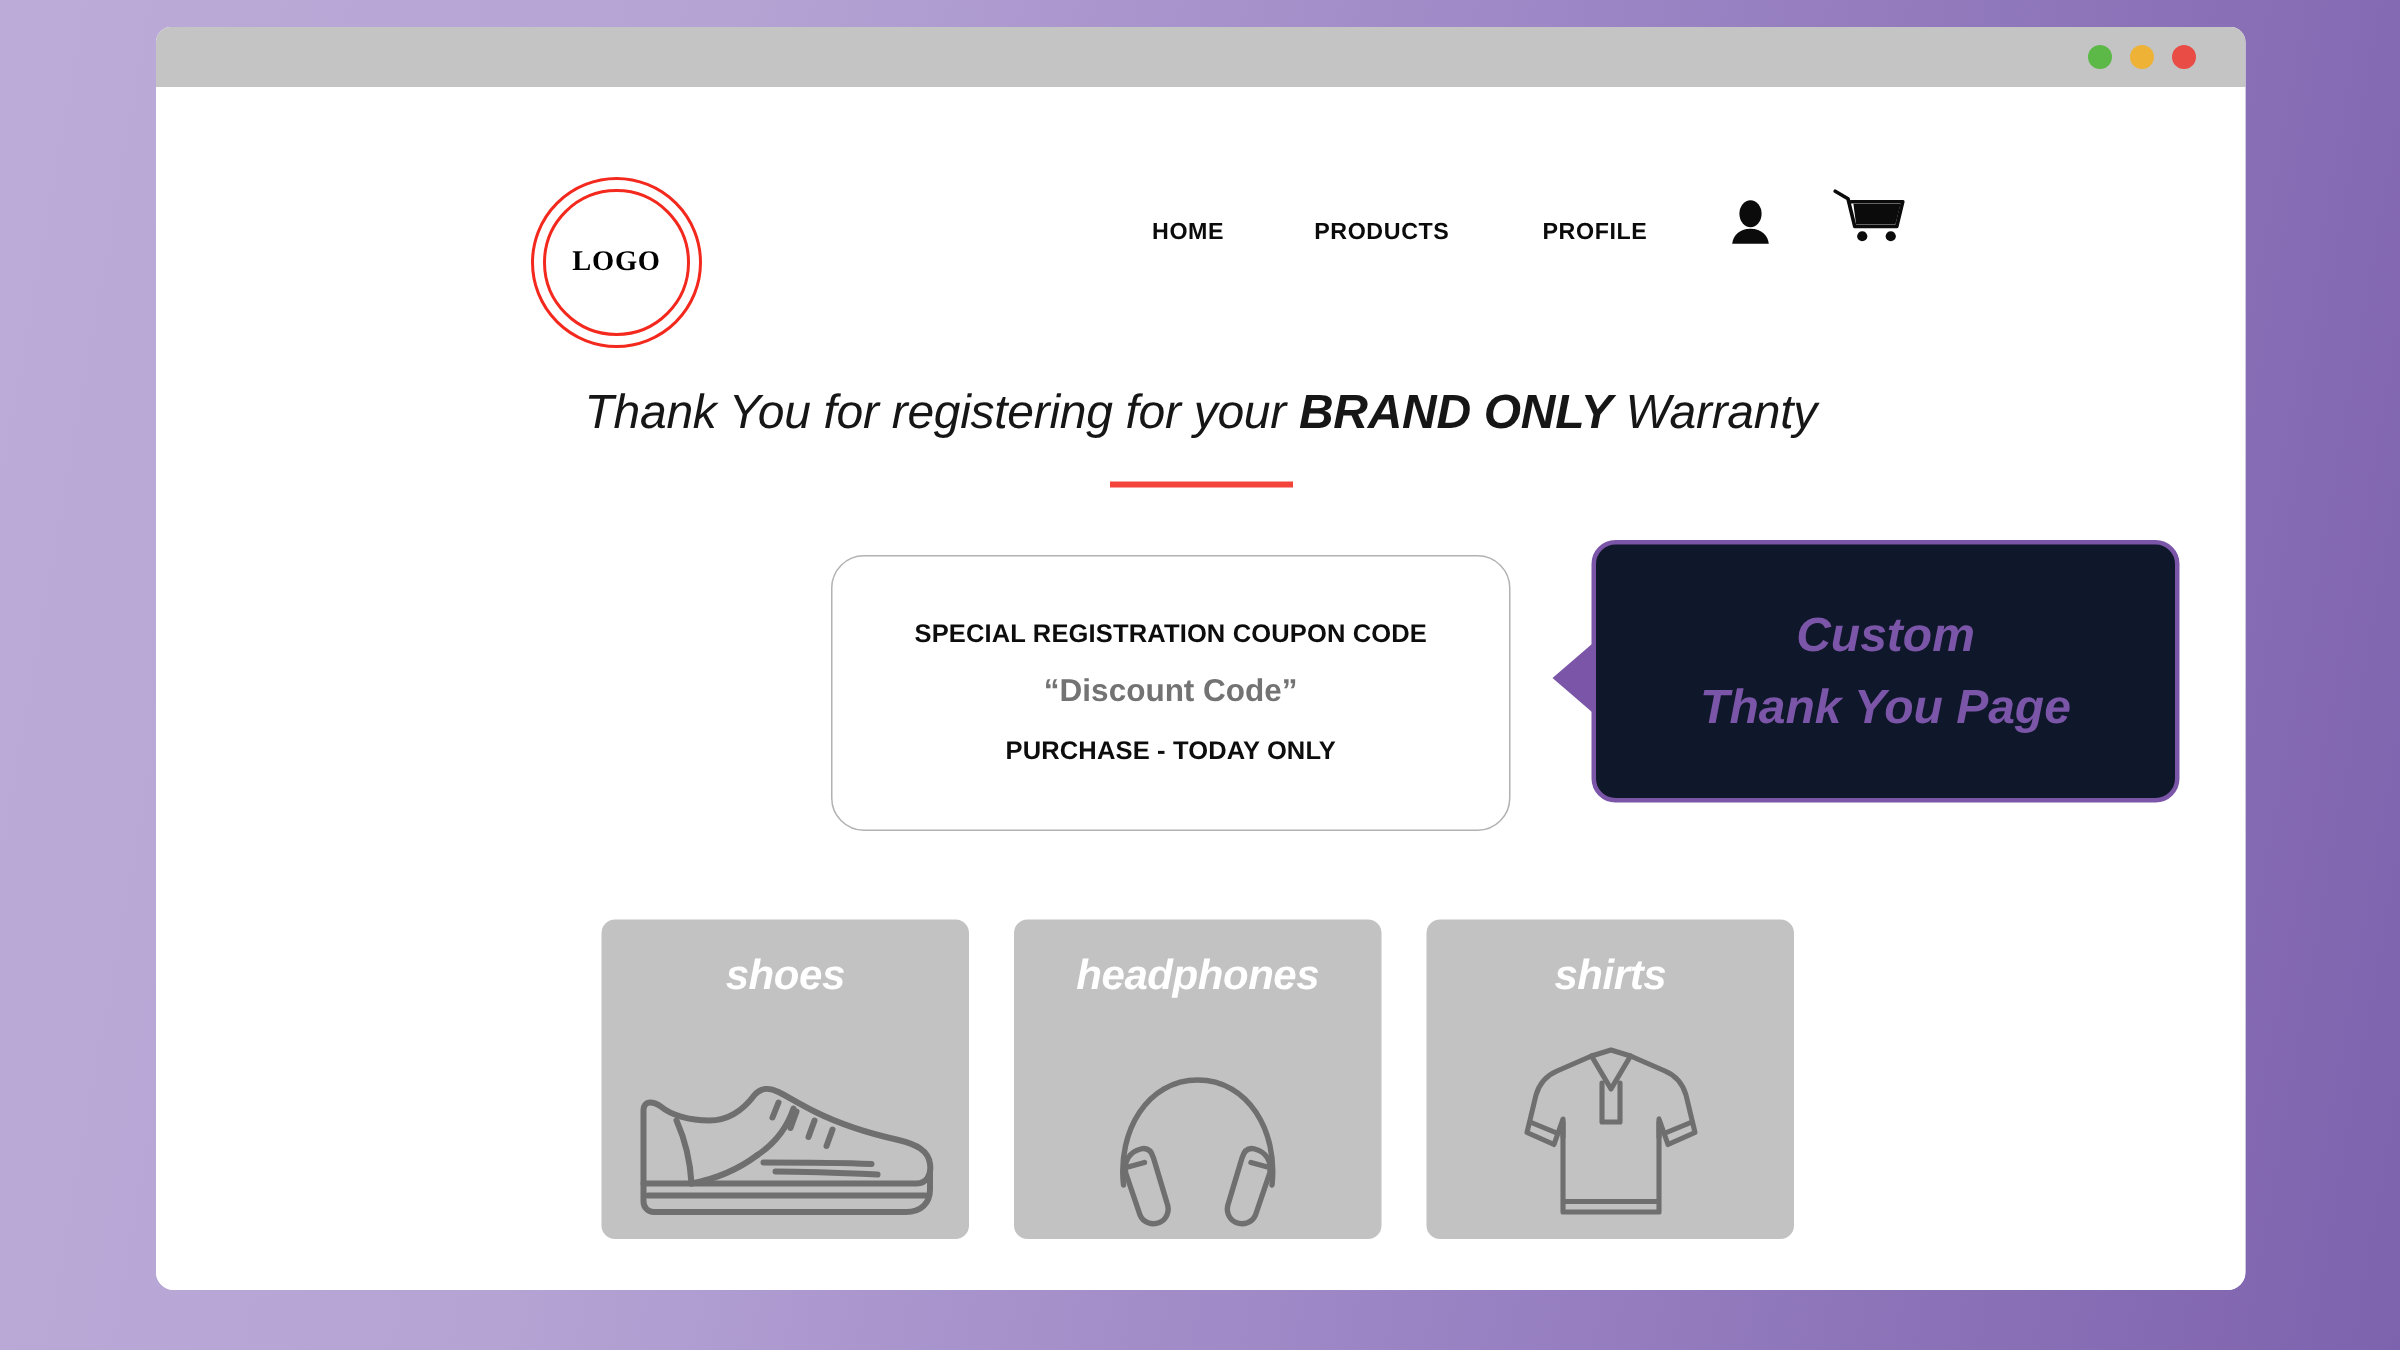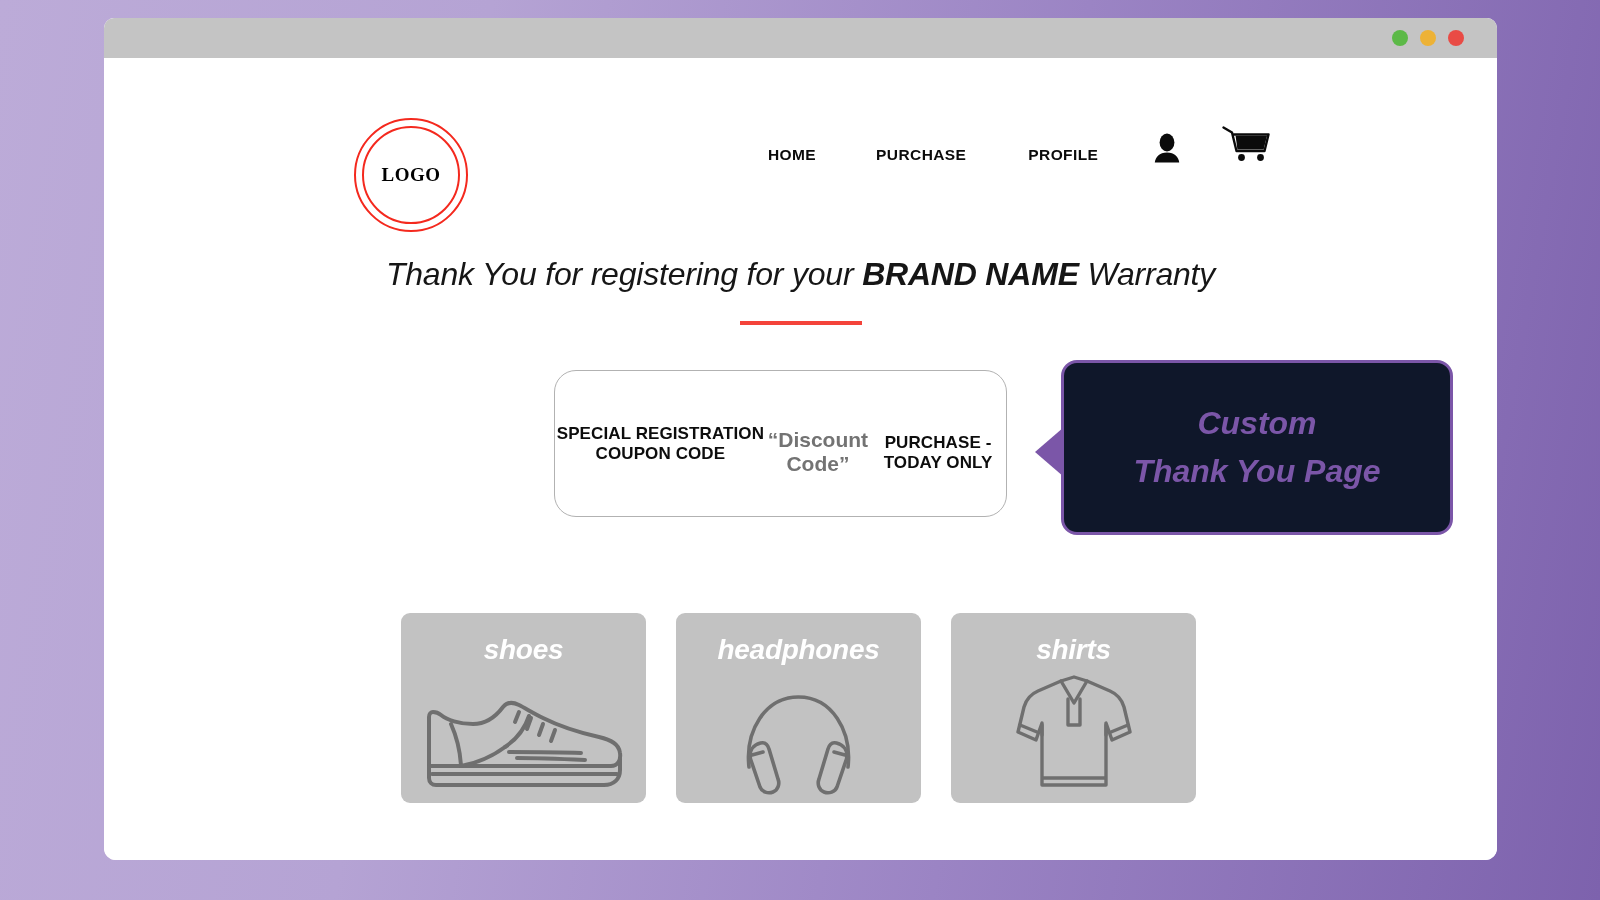--- a/index.html
+++ b/index.html
@@ -142,26 +142,26 @@
     margin: 28px auto 0 auto;
     border: 0;
   }
 
   
   #coupon-panel {
     position: absolute;
     left: 450px;
     top: 312px;
     width: 453px;
-    height: 147px;
+    height: 184px;
     border: 1.5px solid #b2b2b2;
     border-radius: 22px;
     background: #ffffff;
     display: flex;
-    flex-direction: row;
+    flex-direction: column;
     align-items: center;
     justify-content: center;
     text-align: center;
   }
   #coupon-heading {
     font-size: 17px;
     font-weight: 700;
     letter-spacing: 0.1px;
     color: #0d0d0d;
   }
@@ -217,21 +217,21 @@
   
   #product-cards {
     position: absolute;
     left: 297px;
     top: 555px;
     display: flex;
     gap: 30px;
   }
   .product-card {
     width: 245px;
-    height: 190px;
+    height: 213px;
     background: #c2c2c2;
     border-radius: 9px;
     position: relative;
     cursor: pointer;
   }
   .product-card-label {
     position: absolute;
     top: 21px;
     left: 0;
     width: 100%;
@@ -266,39 +266,39 @@
 
     <div id="site-header">
 
       <div id="logo-mark">
         <span id="logo-inner-ring"></span>
         <span id="logo-text">LOGO</span>
       </div>
 
       <nav id="main-nav">
         <a class="nav-link" id="nav-link-home">HOME</a>
-        <a class="nav-link" id="nav-link-products">PURCHASE</a>
+        <a class="nav-link" id="nav-link-products">PRODUCTS</a>
         <a class="nav-link" id="nav-link-profile">PROFILE</a>
 
         <svg id="nav-account-icon" width="26" height="32" viewBox="0 0 26 32">
           <ellipse cx="13" cy="10.5" rx="7.4" ry="9" fill="#0b0b0b"></ellipse>
           <path d="M13 20.5 C5.4 20.5 1.4 25.2 0.8 30.5 L25.2 30.5 C24.6 25.2 20.6 20.5 13 20.5 Z" fill="#0b0b0b"></path>
         </svg>
 
         <svg id="nav-cart-icon" width="48" height="38" viewBox="0 0 48 38">
           <path d="M1.5 1.5 L10 6.5 L14.5 25 L42.5 25 L46.5 8.5 L12 8.5" fill="none" stroke="#0b0b0b" stroke-width="2.4" stroke-linecap="round" stroke-linejoin="round"></path>
           <path d="M13.6 9.8 L45.1 9.8 L41.6 23.6 L15.4 23.6 Z" fill="#0b0b0b"></path>
           <circle cx="19.5" cy="31.5" r="3.4" fill="#0b0b0b"></circle>
           <circle cx="38.5" cy="31.5" r="3.4" fill="#0b0b0b"></circle>
         </svg>
       </nav>
     </div>
 
     <div id="headline-block">
-      <h1 id="page-title"><span>Thank You for registering for your </span><span class="brand">BRAND NAME</span><span> Warranty</span></h1>
+      <h1 id="page-title"><span>Thank You for registering for your </span><span class="brand">BRAND ONLY</span><span> Warranty</span></h1>
       <hr id="title-divider">
     </div>
 
     <div id="coupon-panel">
       <div id="coupon-heading">SPECIAL REGISTRATION COUPON CODE</div>
       <div id="coupon-code">“Discount Code”</div>
       <div id="coupon-footnote">PURCHASE - TODAY ONLY</div>
     </div>
 
     <div id="callout">

